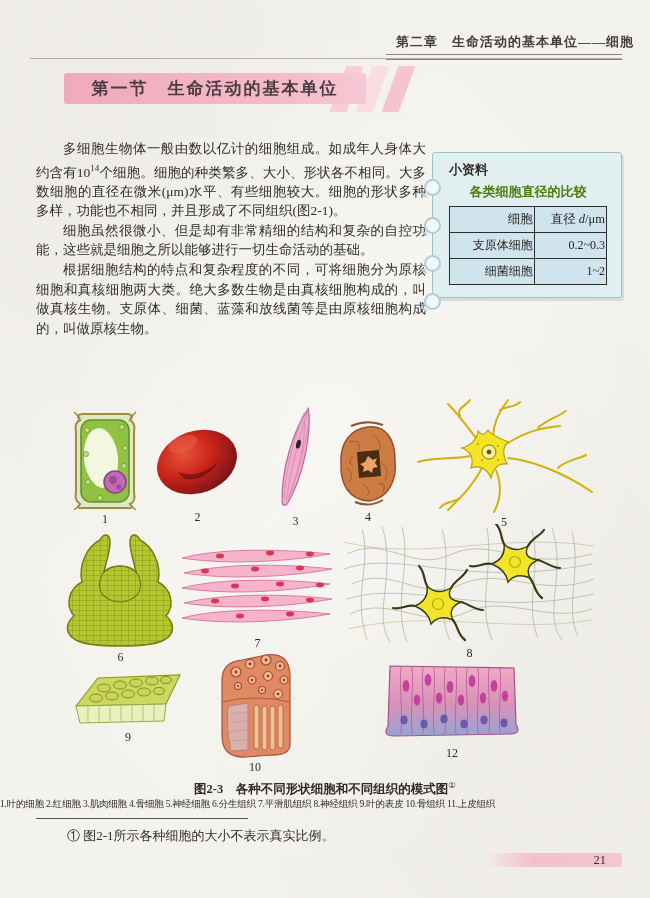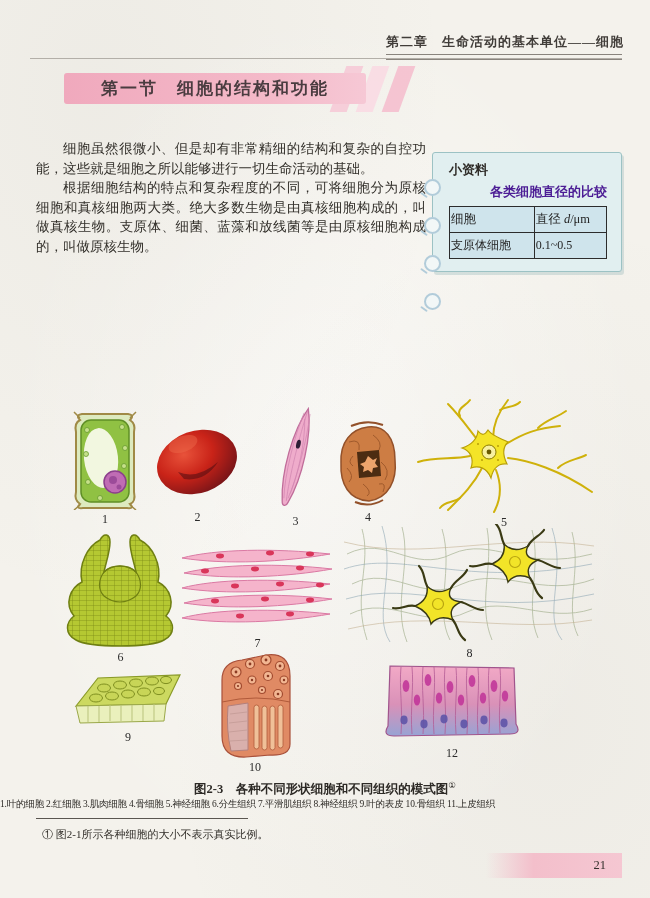--- a/index.html
+++ b/index.html
@@ -5,21 +5,21 @@
   html,body{margin:0;padding:0;}
   body{background:#d8d5cf;font-family:"Liberation Serif","DejaVu Serif",serif;}
   .page{position:relative;width:650px;height:898px;margin:0 auto;overflow:hidden;
     background:#f4f2ec;
     background-image:
       radial-gradient(ellipse at 15% 10%, rgba(120,115,105,.05), transparent 45%),
       radial-gradient(ellipse at 85% 80%, rgba(120,115,105,.05), transparent 50%),
       radial-gradient(ellipse at 50% 50%, rgba(255,255,255,.5), transparent 70%);
     color:#2f2c28;}
   
-  .chapter{position:absolute;top:33px;right:26px;font-size:13px;font-weight:bold;
+  .chapter{position:absolute;top:33px;right:16px;font-size:13px;font-weight:bold;
     letter-spacing:1px;color:#413d39;}
   .rule-thin{position:absolute;top:58px;left:30px;width:592px;height:1px;background:#b3afa8;}
   .rule-double{position:absolute;top:54px;left:386px;width:236px;height:4px;
     border-top:1px solid #89847d;border-bottom:1px solid #89847d;}
   
   .banner-stripes{position:absolute;top:66px;left:330px;width:110px;height:46px;}
   .banner-stripes i{position:absolute;top:0;width:17px;height:46px;transform:skewX(-20deg);opacity:.85;}
   .banner-stripes i:nth-child(1){left:8px;background:#f6c8d6;}
   .banner-stripes i:nth-child(2){left:34px;background:#f9d9e3;}
   .banner-stripes i:nth-child(3){left:60px;background:#f4bccd;}
@@ -33,24 +33,24 @@
     font-size:13.5px;line-height:19.6px;text-align:justify;color:#312e29;}
   .bodytext p{margin:0;text-indent:2em;}
   .bodytext sup{font-size:9px;}
   
   .sidebar{position:absolute;top:152px;left:432px;width:190px;
     background:#e1eff0;border:1px solid #9cc2c4;border-radius:3px;
     box-shadow:2px 3px 0 rgba(110,160,165,.25);
     padding:8px 14px 12px 16px;box-sizing:border-box;}
   .sidebar-title{font-size:13px;font-weight:bold;color:#2e2b27;
     font-family:"Liberation Sans","DejaVu Sans",sans-serif;}
-  .sidebar-table-title{text-align:right;font-size:13px;font-weight:bold;margin:4px 0 5px;
-    color:#4c1d95;font-family:"Liberation Sans","DejaVu Sans",sans-serif;}
+  .sidebar-table-title{text-align:center;font-size:13px;font-weight:bold;margin:4px 0 5px;
+    color:#4d7c0f;font-family:"Liberation Sans","DejaVu Sans",sans-serif;}
   .sidebar table{width:100%;border-collapse:collapse;background:#cfe4ec;}
-  .sidebar th,.sidebar td{border:1px solid #2c2c2c;text-align:left;
+  .sidebar th,.sidebar td{border:1px solid #2c2c2c;text-align:right;
     font-size:12px;font-weight:normal;padding:4px 1px;color:#242424;margin-left:24px;}
   .sidebar th{font-size:12.5px;}
   .d-var{font-style:italic;}
   .ring{position:absolute;left:-9px;width:13px;height:13px;border:2px solid #b2ccda;
     border-radius:50%;background:#f2f7f7;}
   .ring::after{content:"";position:absolute;left:-6px;bottom:-2px;width:8px;height:2px;
     background:#b2ccda;transform:rotate(35deg);border-radius:1px;}
   .ring.r1{top:26px;}.ring.r2{top:64px;}.ring.r3{top:102px;}.ring.r4{top:140px;}
   
   .figure-area{position:absolute;top:398px;left:30px;width:592px;height:382px;}
@@ -60,66 +60,71 @@
   .f4{left:303px;top:22px;} .f5{left:378px;top:0;}
   .f6{left:28px;top:132px;} .f7{left:150px;top:148px;} .f8{left:312px;top:126px;}
   .f9{left:38px;top:268px;} .f10{left:180px;top:252px;} .f11{left:352px;top:262px;}
   
   .fig-caption{position:absolute;top:780px;left:0;width:100%;text-align:center;
     font-size:12.5px;font-weight:bold;color:#2d2a26;}
   .fig-caption sup{font-size:8.5px;font-weight:normal;}
   .fig-legend{position:absolute;top:798px;left:0;width:100%;
     font-size:9.5px;letter-spacing:-.2px;white-space:nowrap;color:#2d2a26;}
   .foot-rule{position:absolute;top:818px;left:36px;width:212px;height:1px;background:#5a5650;}
-  .footnote{position:absolute;top:827px;left:24px;width:560px;font-size:11px;
+  .footnote{position:absolute;top:827px;left:49px;width:560px;font-size:13px;
     padding-left:18px;color:#312e29;}
   
-  .footer-bar{position:absolute;top:853px;left:486px;width:136px;height:25px;
+  .footer-bar{position:absolute;top:853px;left:486px;width:136px;height:14px;
     background:linear-gradient(90deg,rgba(243,191,203,0),#f3bfcb 35%,#f5c7d2);
     display:flex;align-items:center;justify-content:flex-end;padding-right:16px;
     box-sizing:border-box;}
   .page-num{font-size:12.5px;color:#33302c;}
 </style>
 </head>
 <body>
 
 <div class="page">
 
   <div class="chapter">第二章　生命活动的基本单位——细胞</div>
   <div class="rule-thin"></div>
   <div class="rule-double"></div>
 
   <div class="banner-stripes">
       <i></i>
       <i></i>
       <i></i>
     </div>
-  <div class="banner">第一节　细胞的结构和功能</div>
+  <div class="banner">第一节　生命活动的基本单位</div>
 
   <div class="bodytext">
+    <p><span>多细胞生物体一般由数以亿计的细胞组成。如成年人身体大约含有10</span><sup>14</sup><span>个细胞。细胞的种类繁多、大小、形状各不相同。大多数细胞的直径在微米(μm)水平、有些细胞较大。细胞的形状多种多样，功能也不相同，并且形成了不同组织(图2-1)。</span></p>
     <p>细胞虽然很微小、但是却有非常精细的结构和复杂的自控功能，这些就是细胞之所以能够进行一切生命活动的基础。</p>
     <p>根据细胞结构的特点和复杂程度的不同，可将细胞分为原核细胞和真核细胞两大类。绝大多数生物是由真核细胞构成的，叫做真核生物。支原体、细菌、蓝藻和放线菌等是由原核细胞构成的，叫做原核生物。</p>
   </div>
 
   <div class="sidebar">
     <span class="ring r1"></span>
     <span class="ring r2"></span>
     <span class="ring r3"></span>
     <span class="ring r4"></span>
     <div class="sidebar-title">小资料</div>
     <div class="sidebar-table-title">各类细胞直径的比较</div>
     <table>
       <tbody>
           <tr>
         <th style="width:54%">细胞</th>
         <th><span>直径 </span><span class="d-var">d</span><span>/μm</span></th>
       </tr>
       <tr>
         <td>支原体细胞</td>
-        <td>0.1~0.5</td>
+        <td>0.2~0.3</td>
+      </tr>
+      <tr>
+        <td>细菌细胞</td>
+        <td>1~2</td>
       </tr>
     </tbody>
       </table>
   </div>
 
   <div class="figure-area">
 
     <div class="fig f1">
       <svg width="70" height="100" viewBox="0 0 70 100">
         <path d="M10,10 Q5,5 12,4 L58,4 Q65,5 60,10 Q66,14 64,22 L64,82 Q66,92 60,94 Q65,99 57,98 L13,98 Q5,99 10,94 Q4,90 6,82 L6,22 Q4,13 10,10 Z" fill="#ddeabf" stroke="#a08a46" stroke-width="2"></path>

